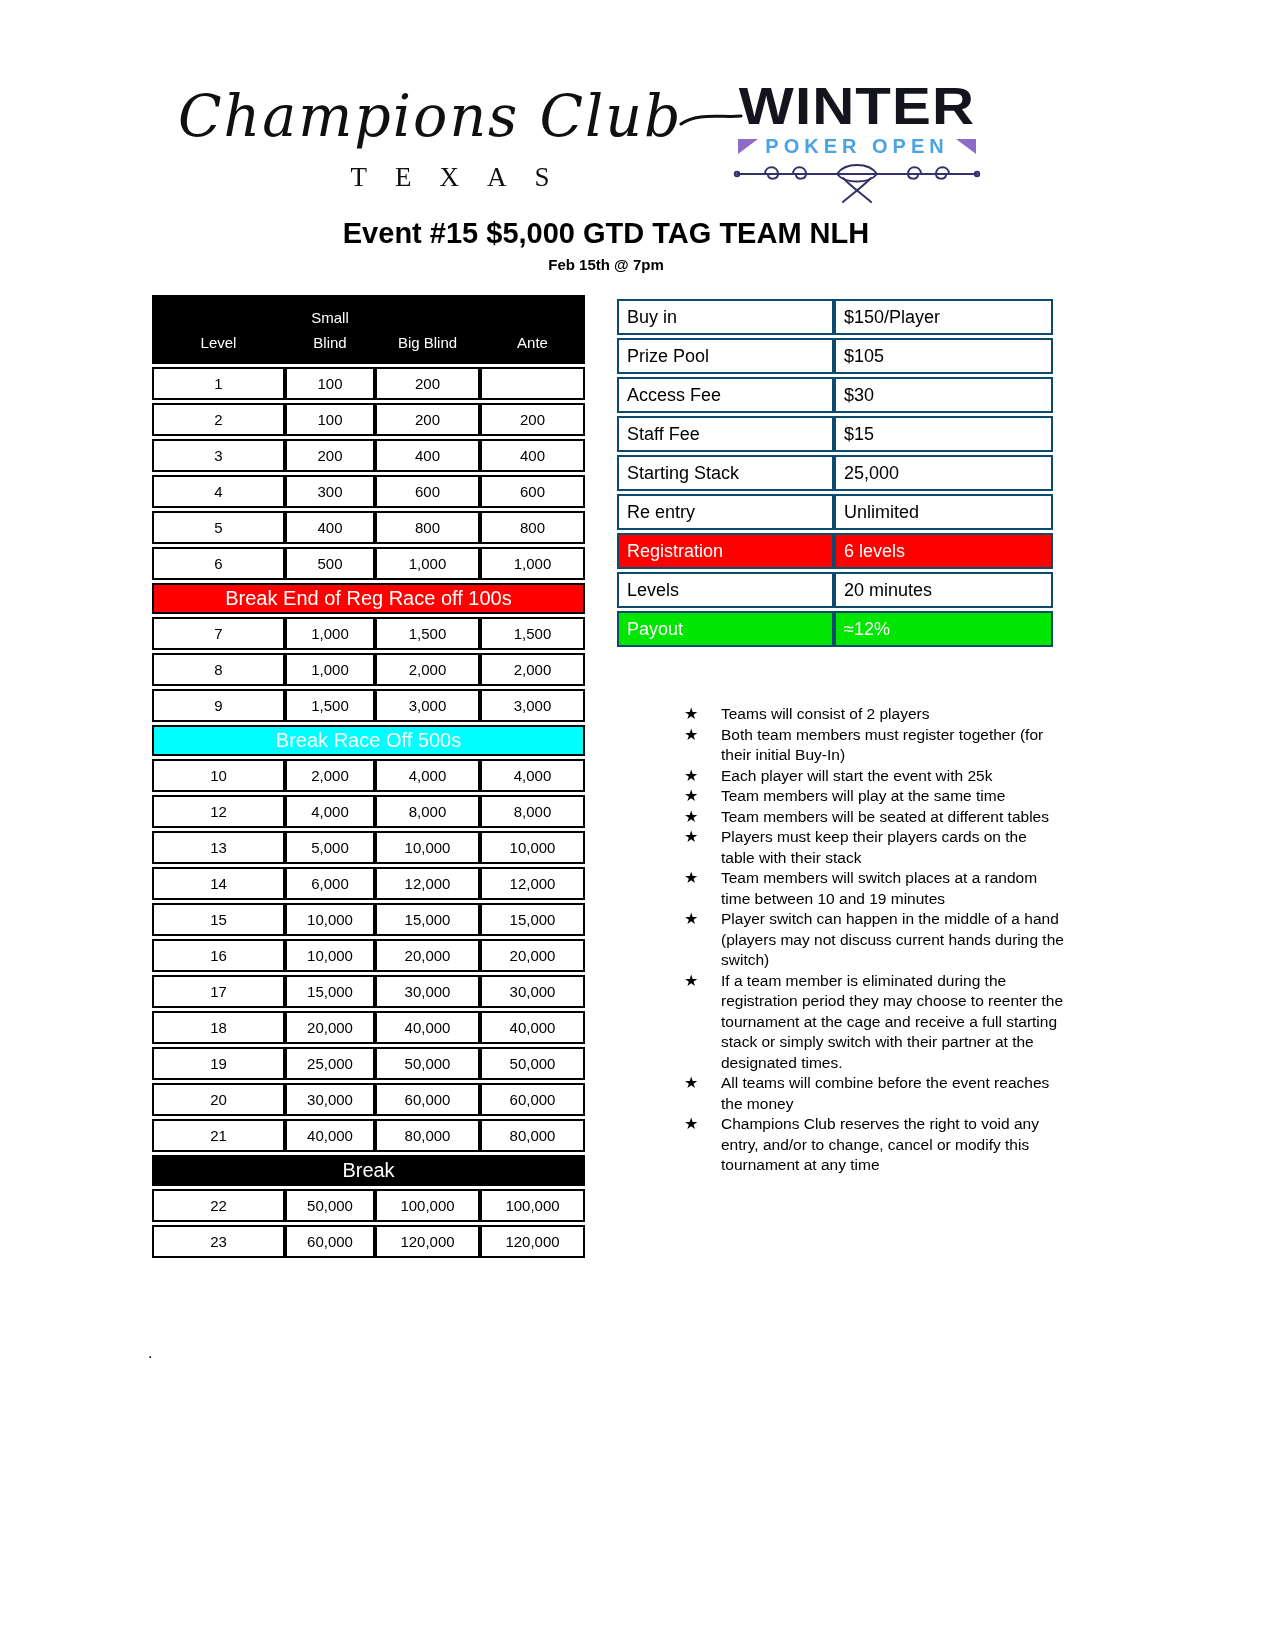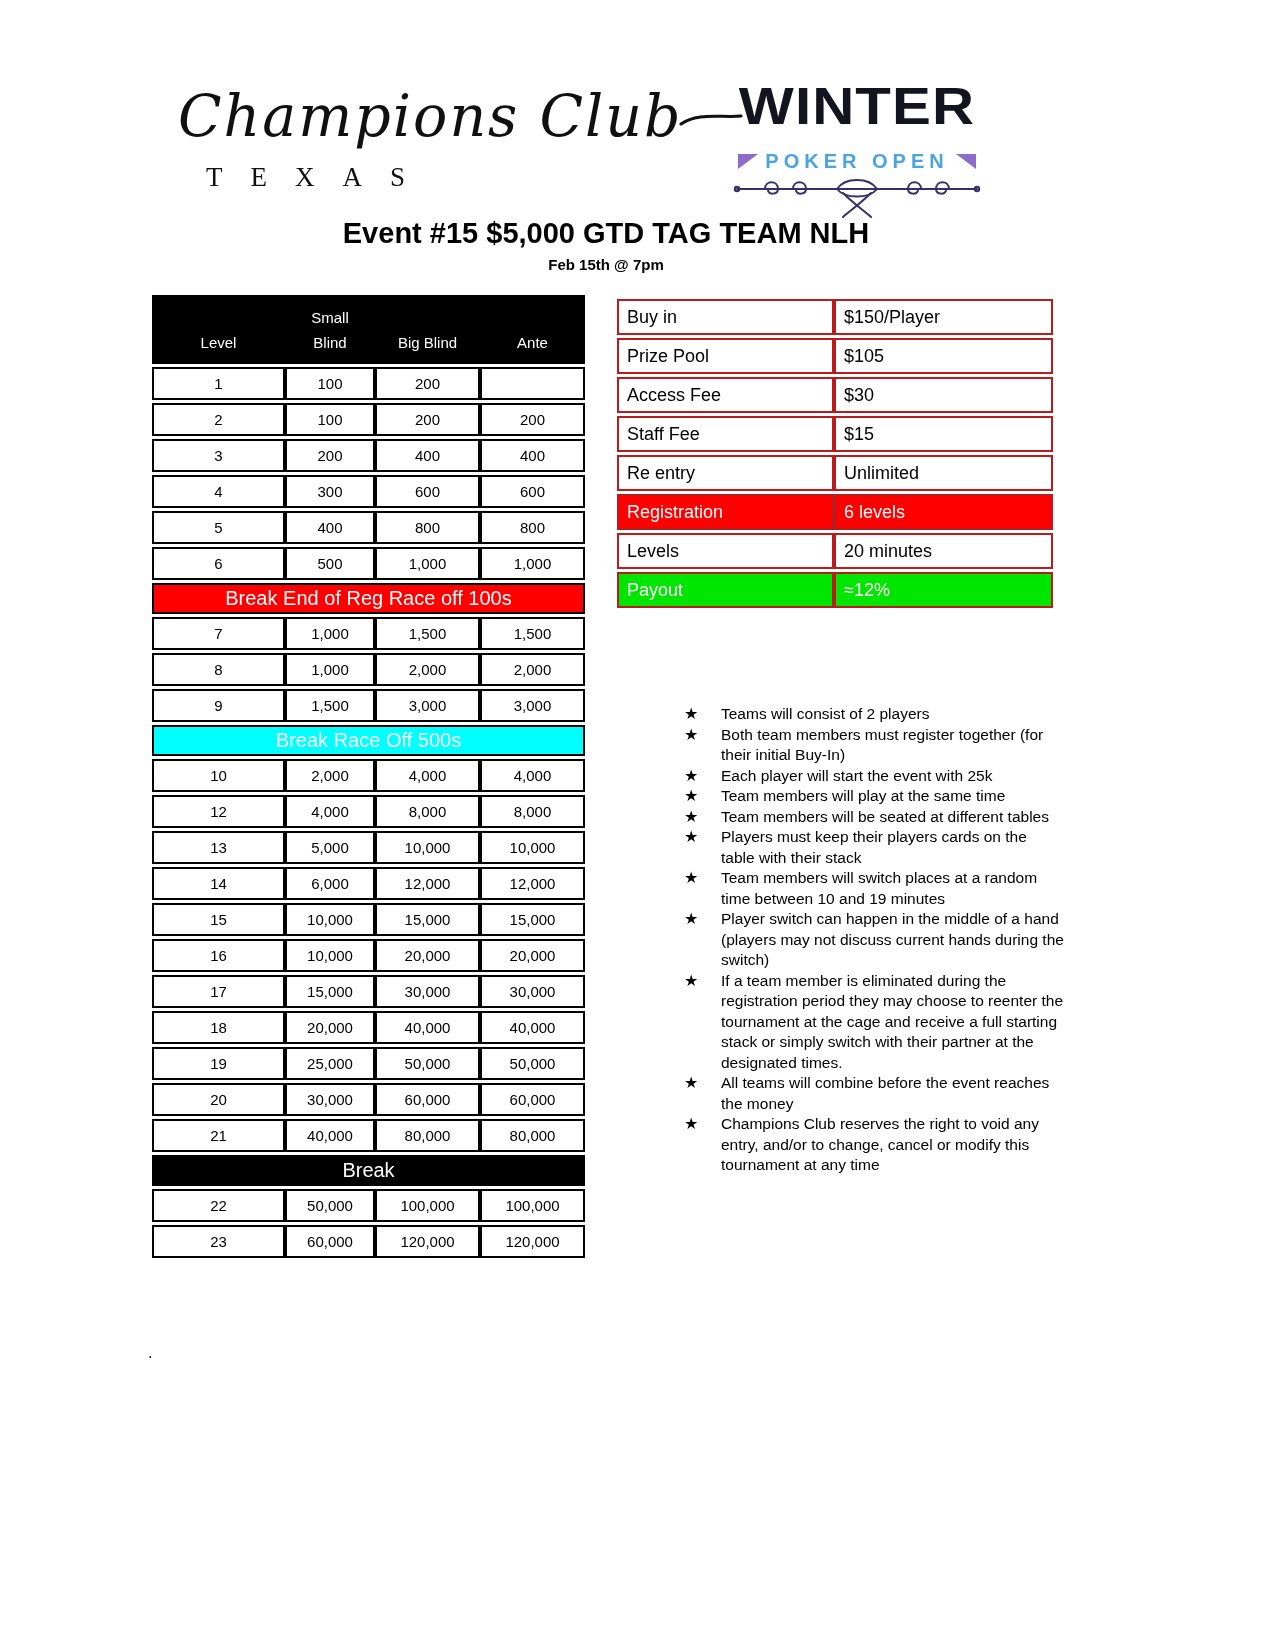--- a/index.html
+++ b/index.html
@@ -10,32 +10,32 @@
     --payout-green:#00e600;
     --winter-blue:#4aa4e4;
     --flag-purple:#8d6cc9;
     --flourish-navy:#34306a;
   }
   html,body{margin:0;padding:0;background:#ffffff;}
   body{font-family:"Liberation Sans",sans-serif;color:#000;}
   .page{position:relative;width:1275px;height:1650px;background:#fff;overflow:hidden;}
 
   
-  #champions{position:absolute;left:178px;top:84px;width:544px;}
+  #champions{position:absolute;left:178px;top:84px;width:544px;text-align:center;}
   .script-row{white-space:nowrap;}
   .script{font-family:"DejaVu Serif",serif;font-style:italic;font-size:57px;line-height:1.15;
           letter-spacing:2px;color:#101010;}
   .tail{position:relative;top:-6px;margin-left:-4px;color:#101010;}
   .texas{font-family:"Liberation Serif",serif;font-size:27px;letter-spacing:28px;
          padding-left:28px;margin-top:12px;color:#101010;}
 
   #winter{position:absolute;left:720px;top:80px;width:274px;text-align:center;color:var(--flourish-navy);}
   .winter-word{font-size:52px;font-weight:bold;line-height:1.0;letter-spacing:1px;color:#14141f;
                transform:scaleX(1.12);transform-origin:center;}
-  .poker-open-row{display:flex;align-items:center;justify-content:center;gap:7px;margin-top:18px;}
+  .poker-open-row{display:flex;align-items:center;justify-content:center;gap:7px;margin-top:3px;}
   .flag{width:0;height:0;display:inline-block;}
   .flag-left{border-top:15px solid var(--flag-purple);border-right:20px solid transparent;}
   .flag-right{border-top:15px solid var(--flag-purple);border-left:20px solid transparent;}
   .poker-open{font-size:20px;font-weight:bold;letter-spacing:5px;color:var(--winter-blue);white-space:nowrap;}
   .flourish{display:block;margin:2px auto 0 auto;}
 
   
   #title{position:absolute;left:0;top:217px;width:1212px;text-align:center;
          font-size:29px;font-weight:bold;}
   #subtitle{position:absolute;left:0;top:256px;width:1212px;text-align:center;
@@ -50,21 +50,21 @@
   #blinds th.c1 .hdr{max-width:48px;}
   #blinds td{height:29px;background:#fff;}
   #blinds .c0{width:129px;} #blinds .c1{width:86px;} #blinds .c2{width:101px;} #blinds .c3{width:101px;}
   #blinds tr.break-row td{color:#fff;font-size:20px;height:27px;}
   #blinds tr.break-red td{background:var(--break-red);}
   #blinds tr.break-cyan td{background:var(--break-cyan);}
   #blinds tr.break-black td{background:var(--header-black);}
 
   
   #info{position:absolute;left:617px;top:296px;border-collapse:separate;border-spacing:0 3px;}
-  #info td{border:2px solid #b91c1c;font-size:18px;height:32px;text-align:left;vertical-align:middle;
+  #info td{border:2px solid #0c4a6e;font-size:18px;height:32px;text-align:left;vertical-align:middle;
            padding:0 0 0 8px;background:#fff;}
   #info td.ilabel{width:205px;} #info td.ivalue{width:207px;}
   #info tr.info-red td{background:var(--registration-red);color:#fff;}
   #info tr.info-green td{background:var(--payout-green);color:#fff;}
 
   
   #rules{position:absolute;left:684px;top:704px;width:380px;margin:0;padding:0;list-style:none;}
   #rules li{display:flex;font-size:15.5px;line-height:20.5px;}
   #rules .star{flex:none;width:37px;font-size:16px;font-family:"DejaVu Sans",sans-serif;}
   #rules .rtext{flex:1;}
@@ -277,20 +277,24 @@
         </tr>
         <tr class="info-normal">
           <td class="ilabel">Access Fee</td>
           <td class="ivalue">$30</td>
         </tr>
         <tr class="info-normal">
           <td class="ilabel">Staff Fee</td>
           <td class="ivalue">$15</td>
         </tr>
         <tr class="info-normal">
+          <td class="ilabel">Starting Stack</td>
+          <td class="ivalue">25,000</td>
+        </tr>
+        <tr class="info-normal">
           <td class="ilabel">Re entry</td>
           <td class="ivalue">Unlimited</td>
         </tr>
         <tr class="info-red">
           <td class="ilabel">Registration</td>
           <td class="ivalue">6 levels</td>
         </tr>
         <tr class="info-normal">
           <td class="ilabel">Levels</td>
           <td class="ivalue">20 minutes</td>

